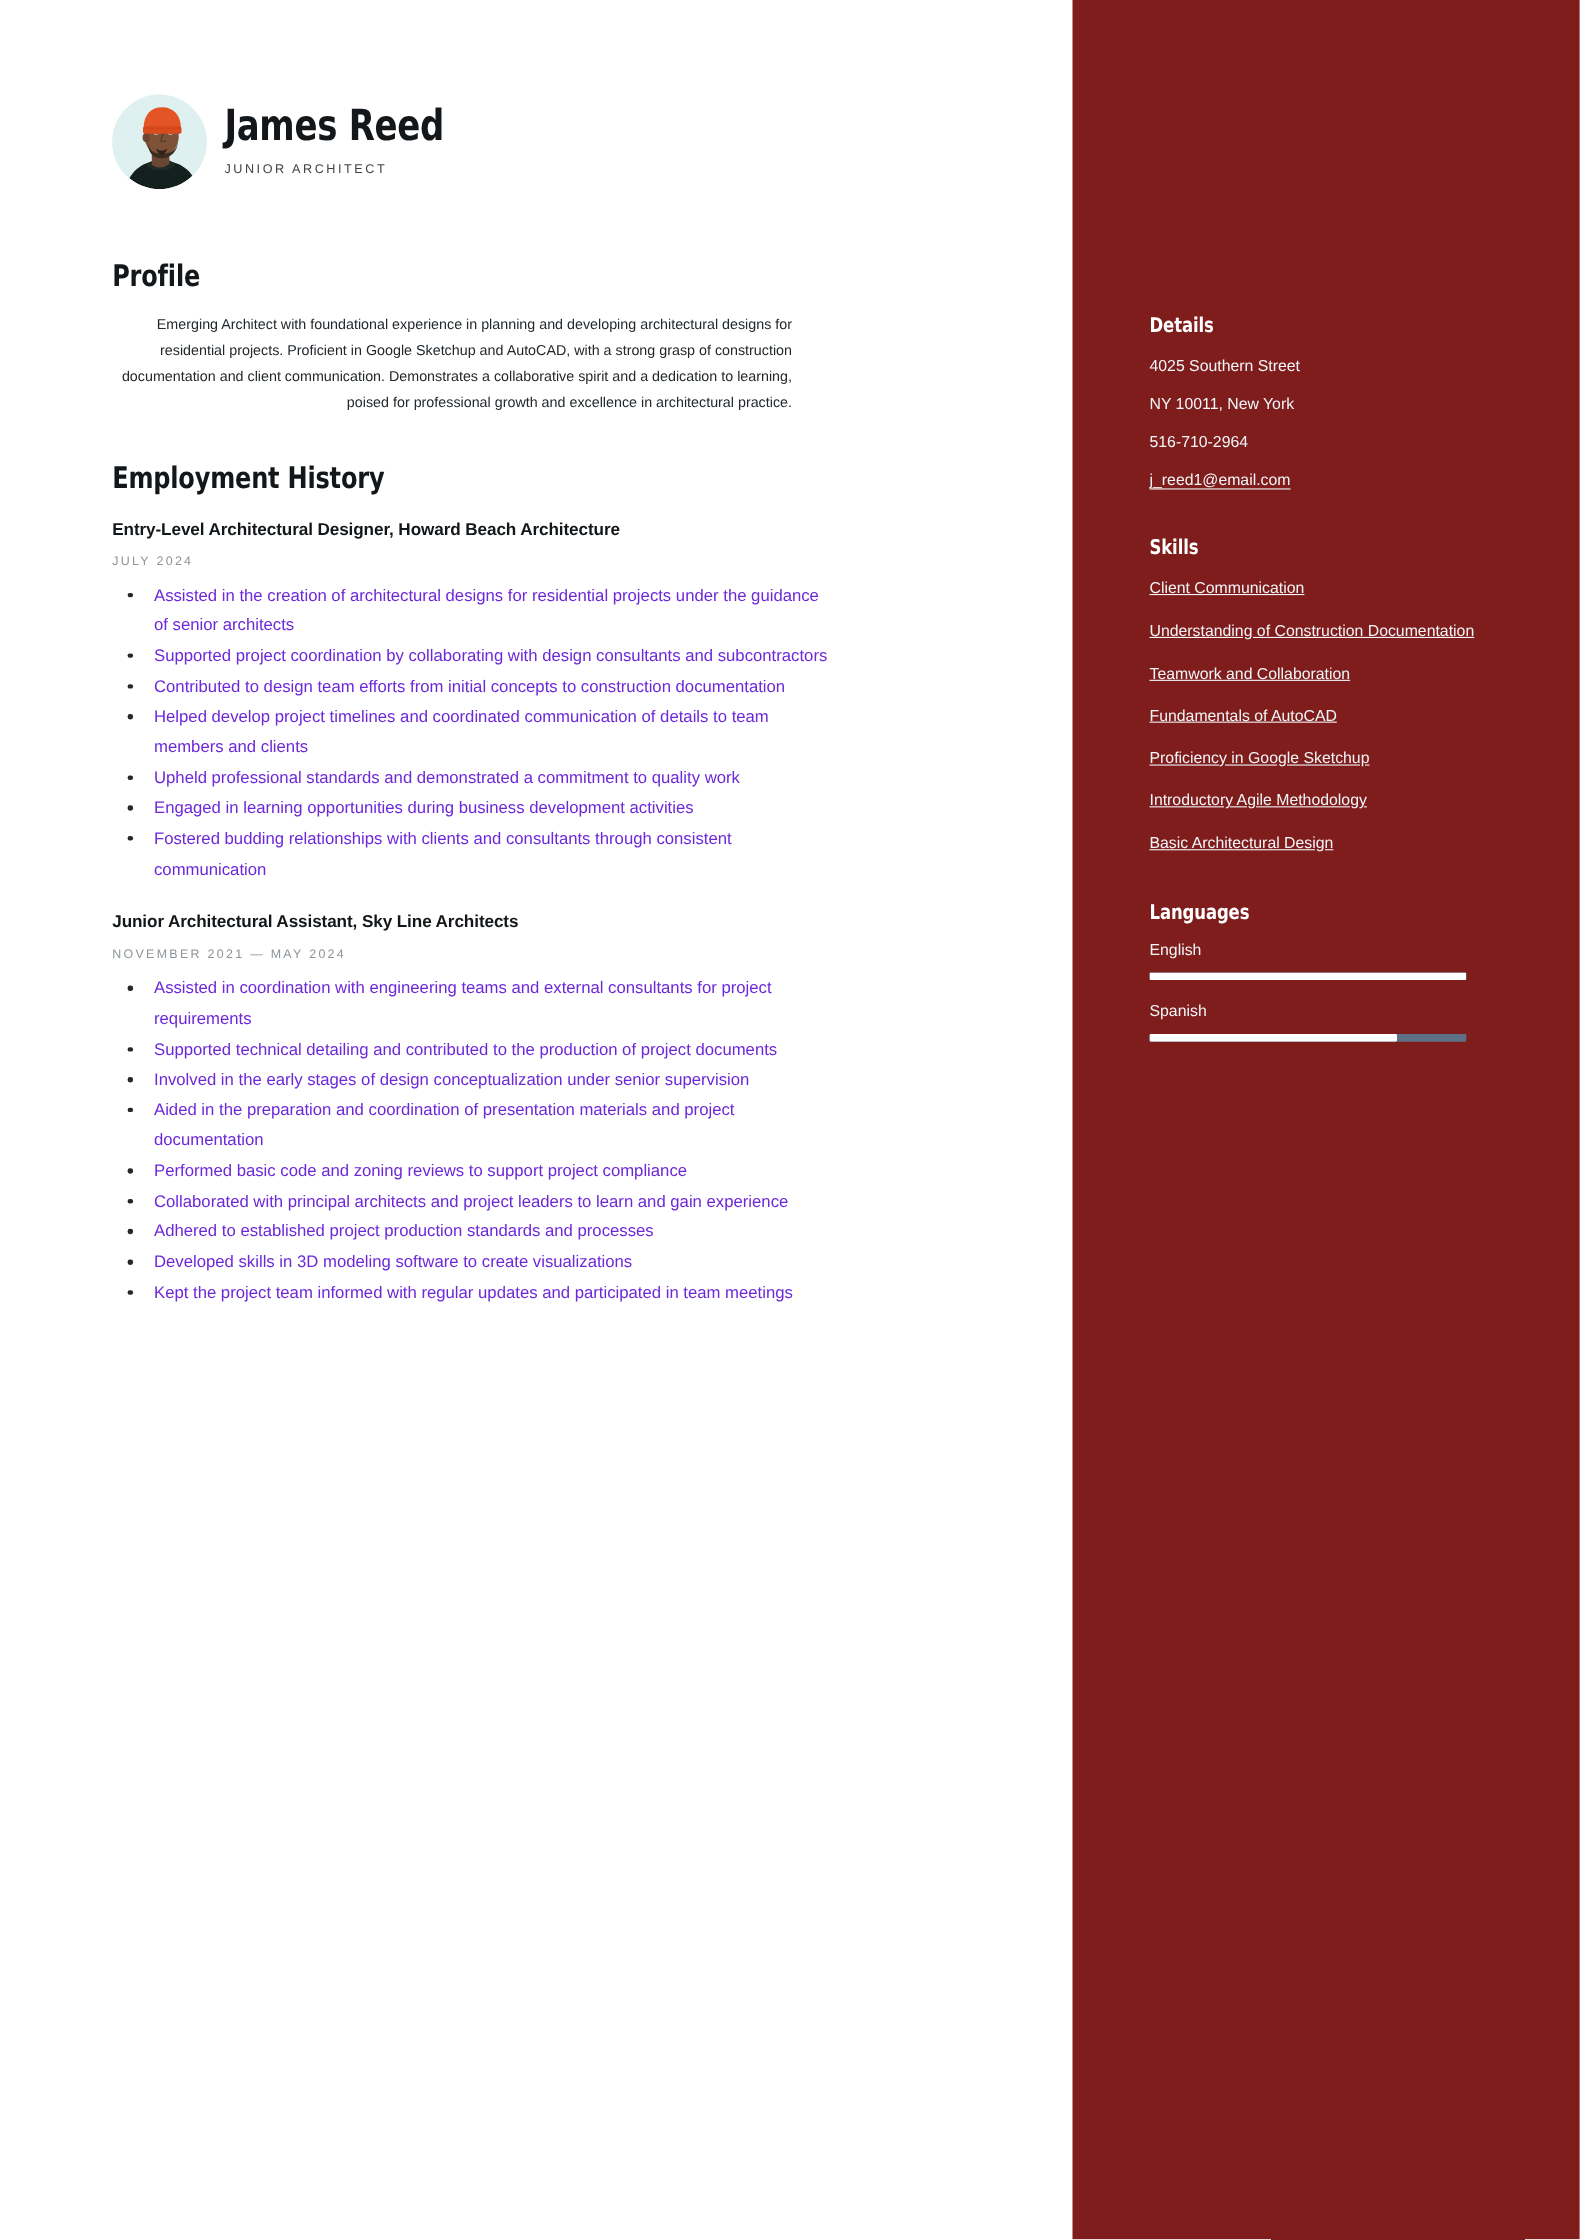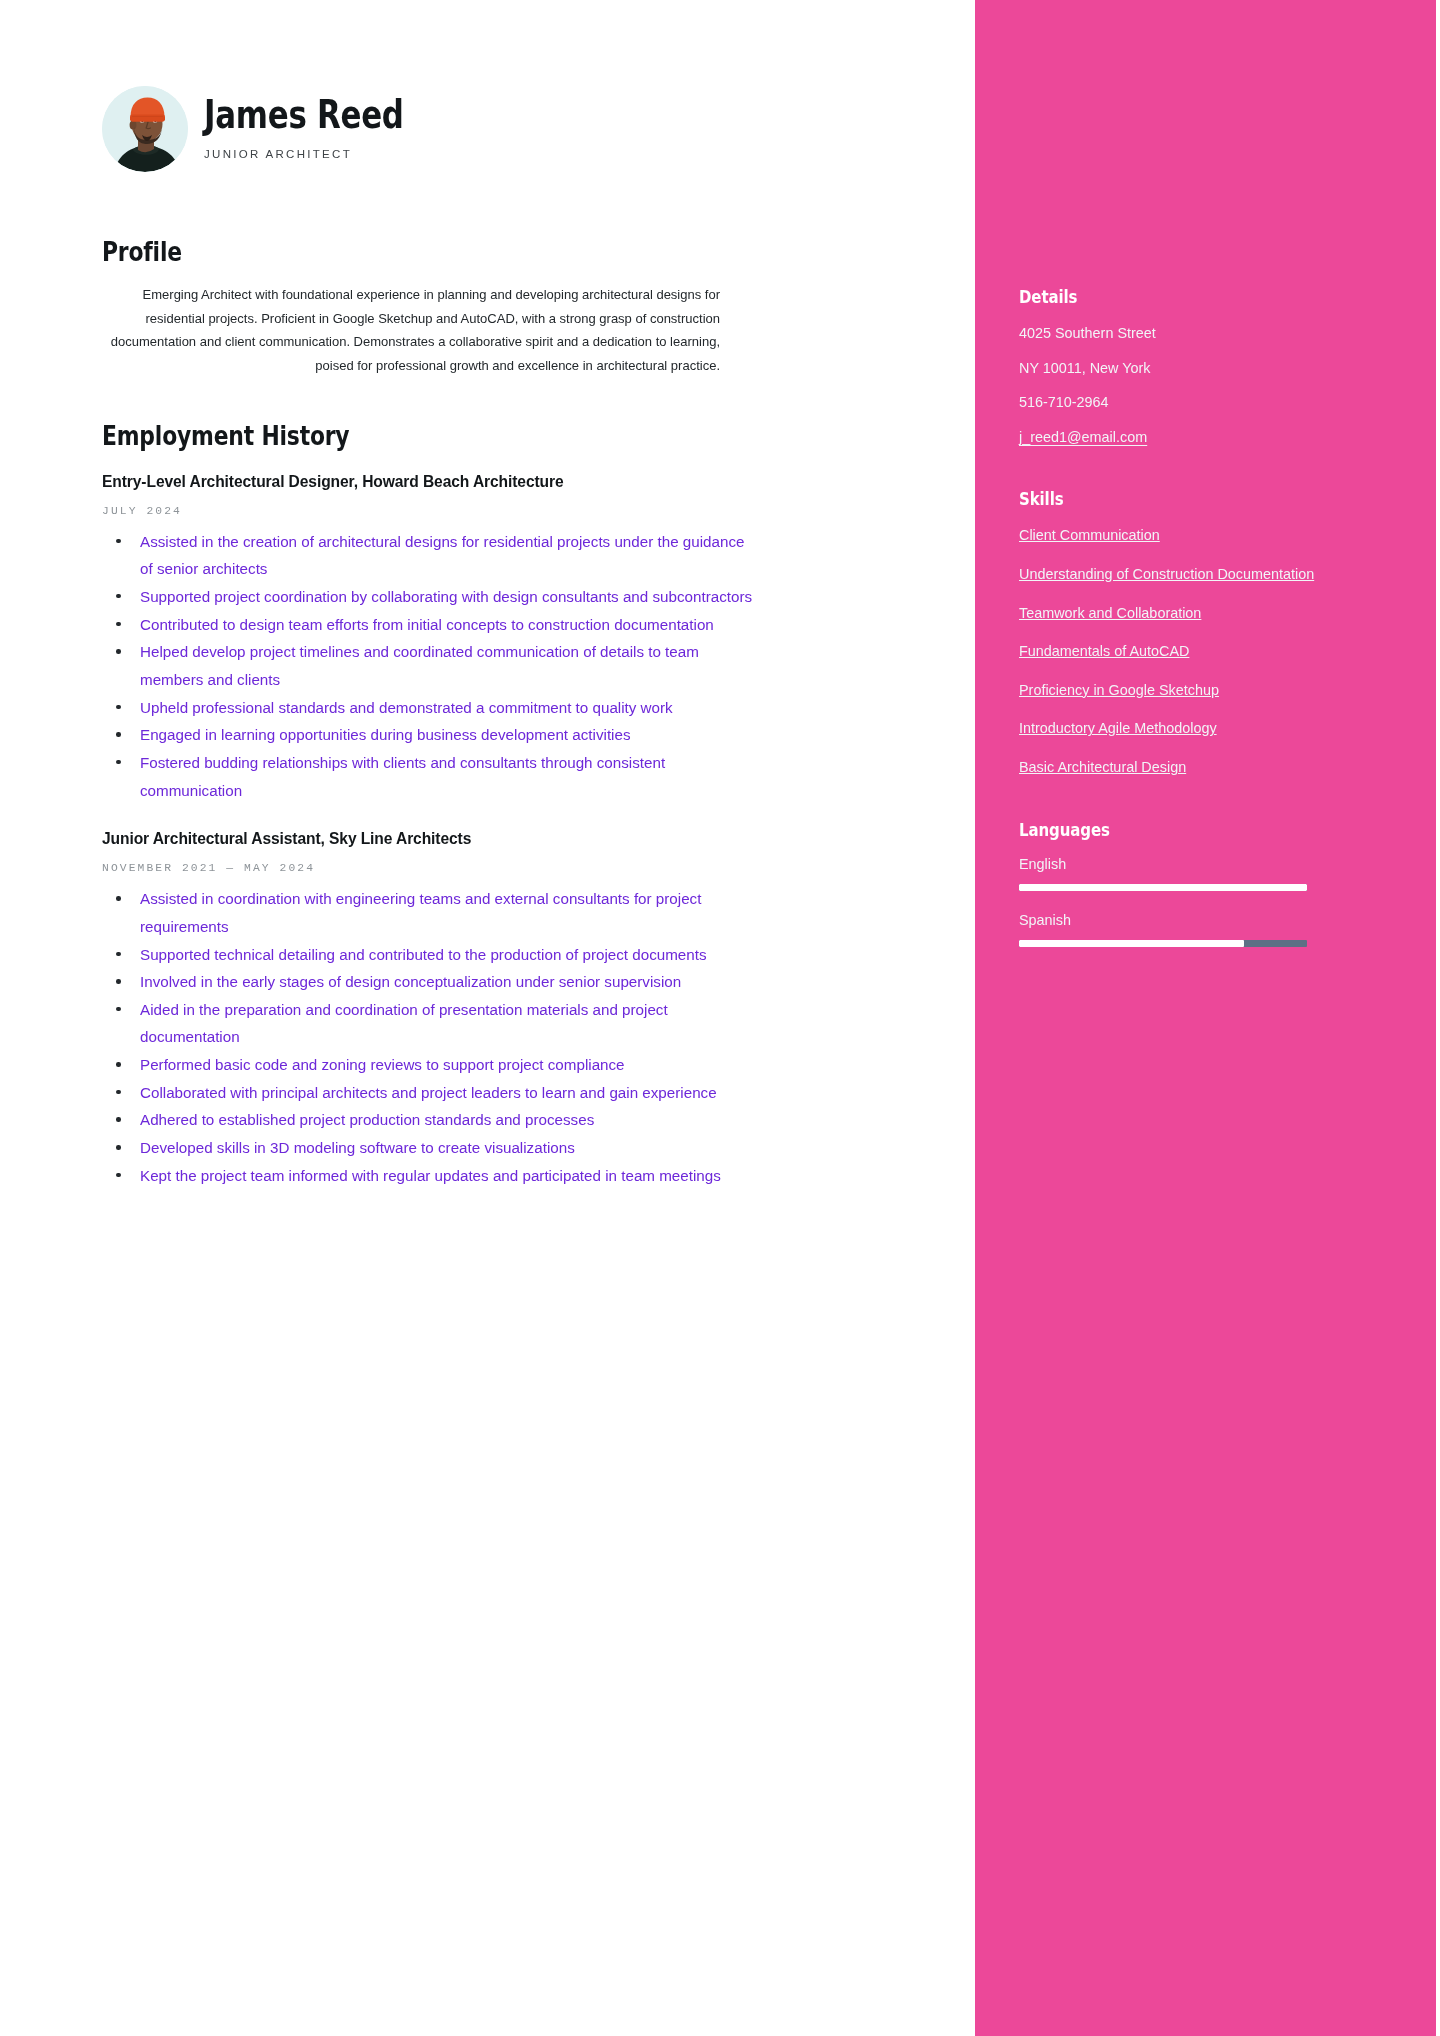--- a/index.html
+++ b/index.html
@@ -97,21 +97,20 @@
     color: #13171a;
     letter-spacing: -0.1px;
     margin-bottom: 14px;
   }
 
   .job-date {
     font-size: 11.3px;
     letter-spacing: 2.1px;
     color: #8e9499;
     margin-bottom: 11px;
-    font-family: Liberation Mono, monospace;
   }
 
   ul.bullets {
     list-style: none;
     margin: 0 0 26px 0;
     padding: 0;
   }
 
   ul.bullets li {
     position: relative;
@@ -131,22 +130,22 @@
     width: 4.5px;
     height: 4.5px;
     border-radius: 50%;
     background: #23282c;
   }
 
   
   .sidebar {
     width: 461px;
     height: 100%;
-    background: #ec4899;
-    padding: 286px 76px 0 44px;
+    background: #7f1d1d;
+    padding: 286px 76px 0 70px;
     color: #ffffff;
   }
 
   .side-heading {
     font-family: "DejaVu Sans Condensed", "Liberation Sans Narrow", "Liberation Sans", sans-serif;
     font-size: 18.5px;
     font-weight: 700;
     color: #ffffff;
     letter-spacing: -0.1px;
     transform: scaleX(0.9);

